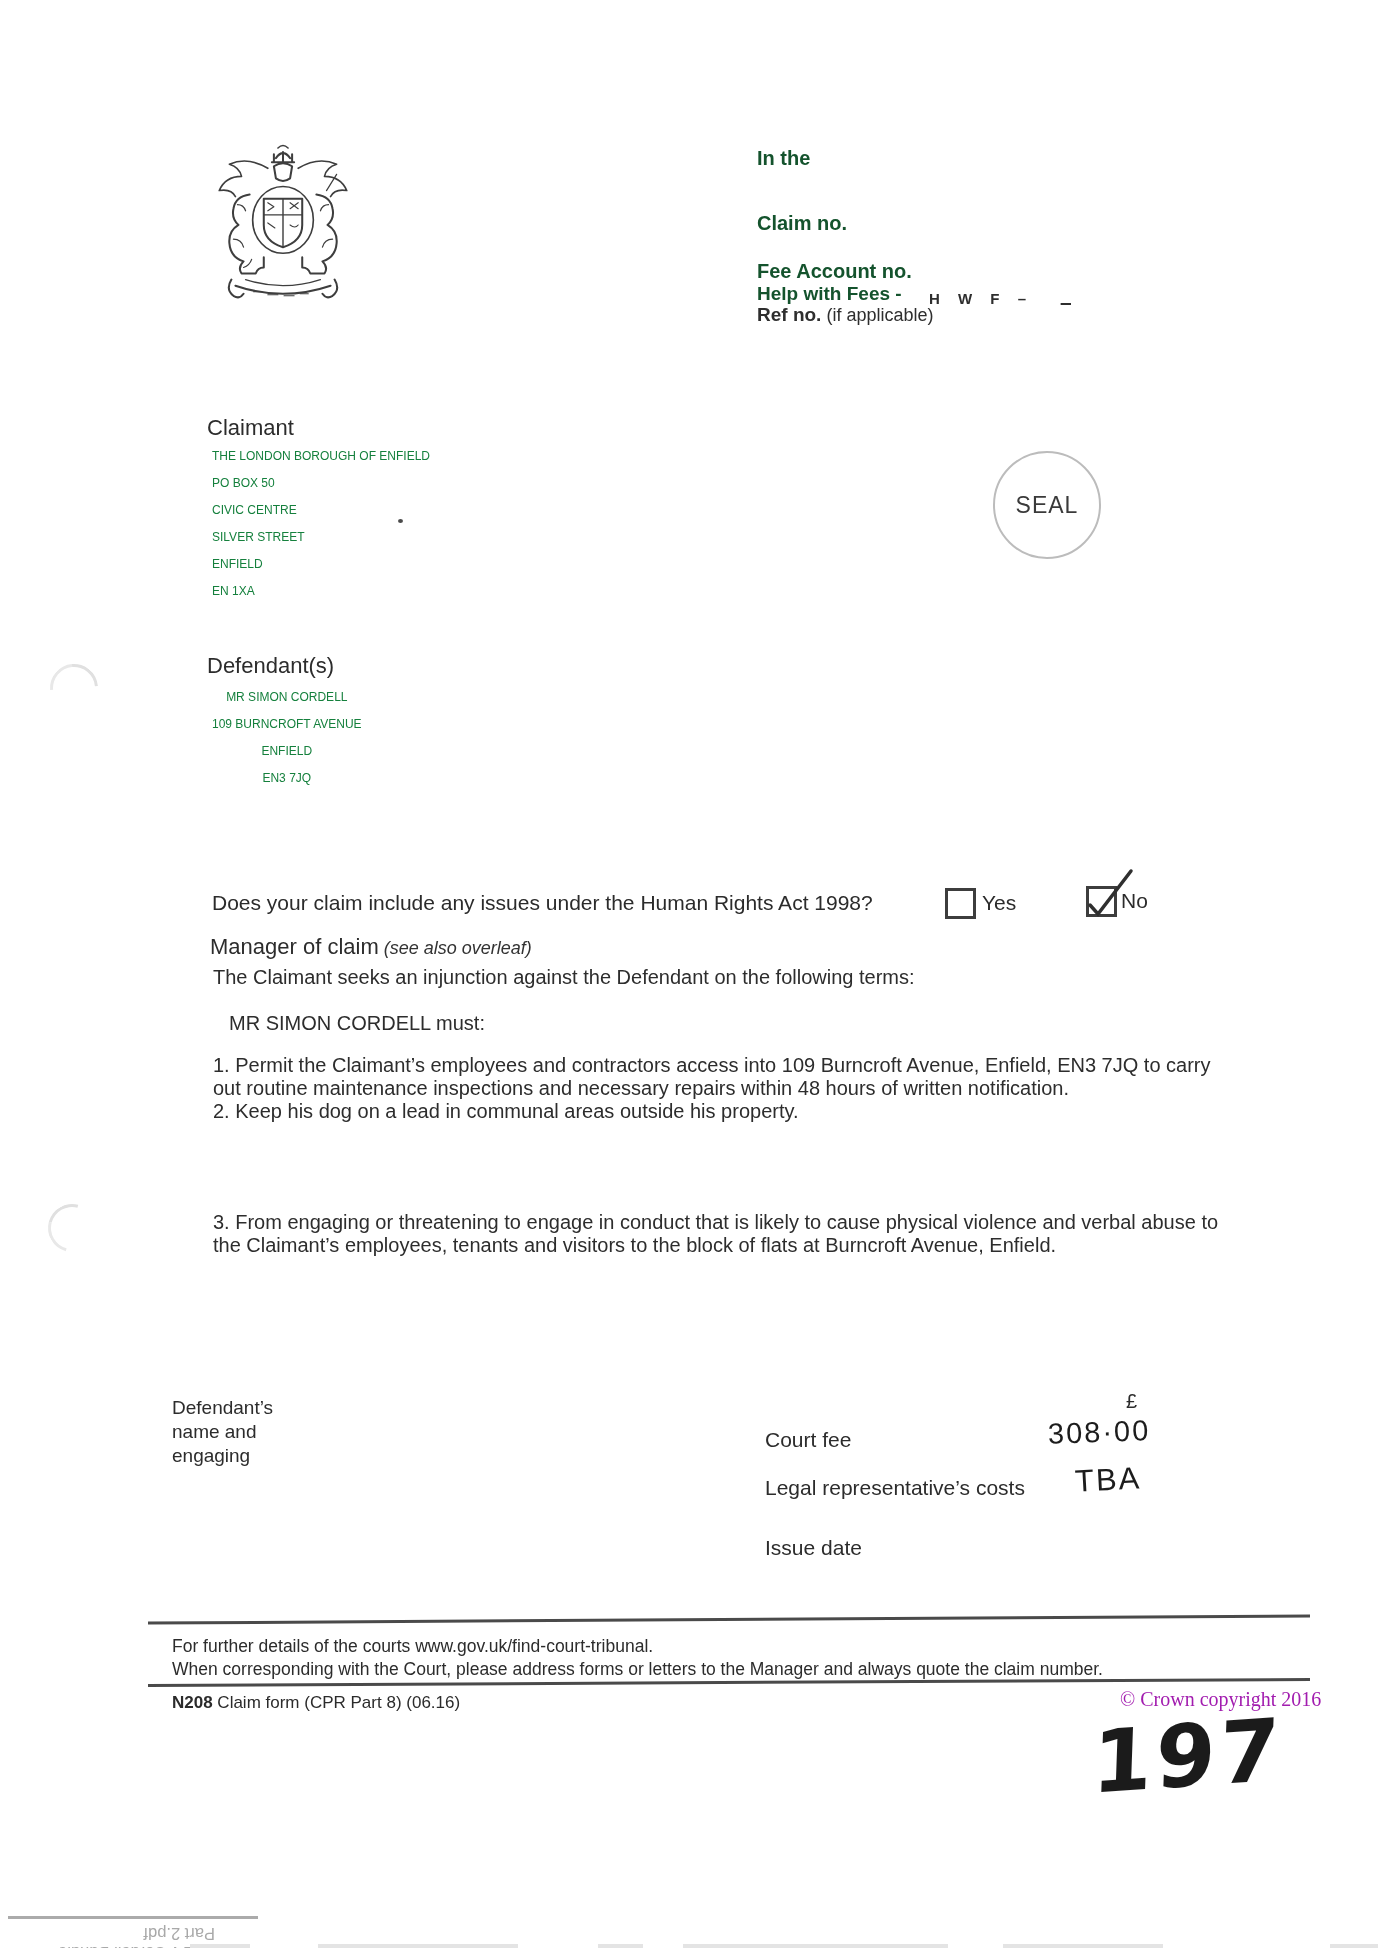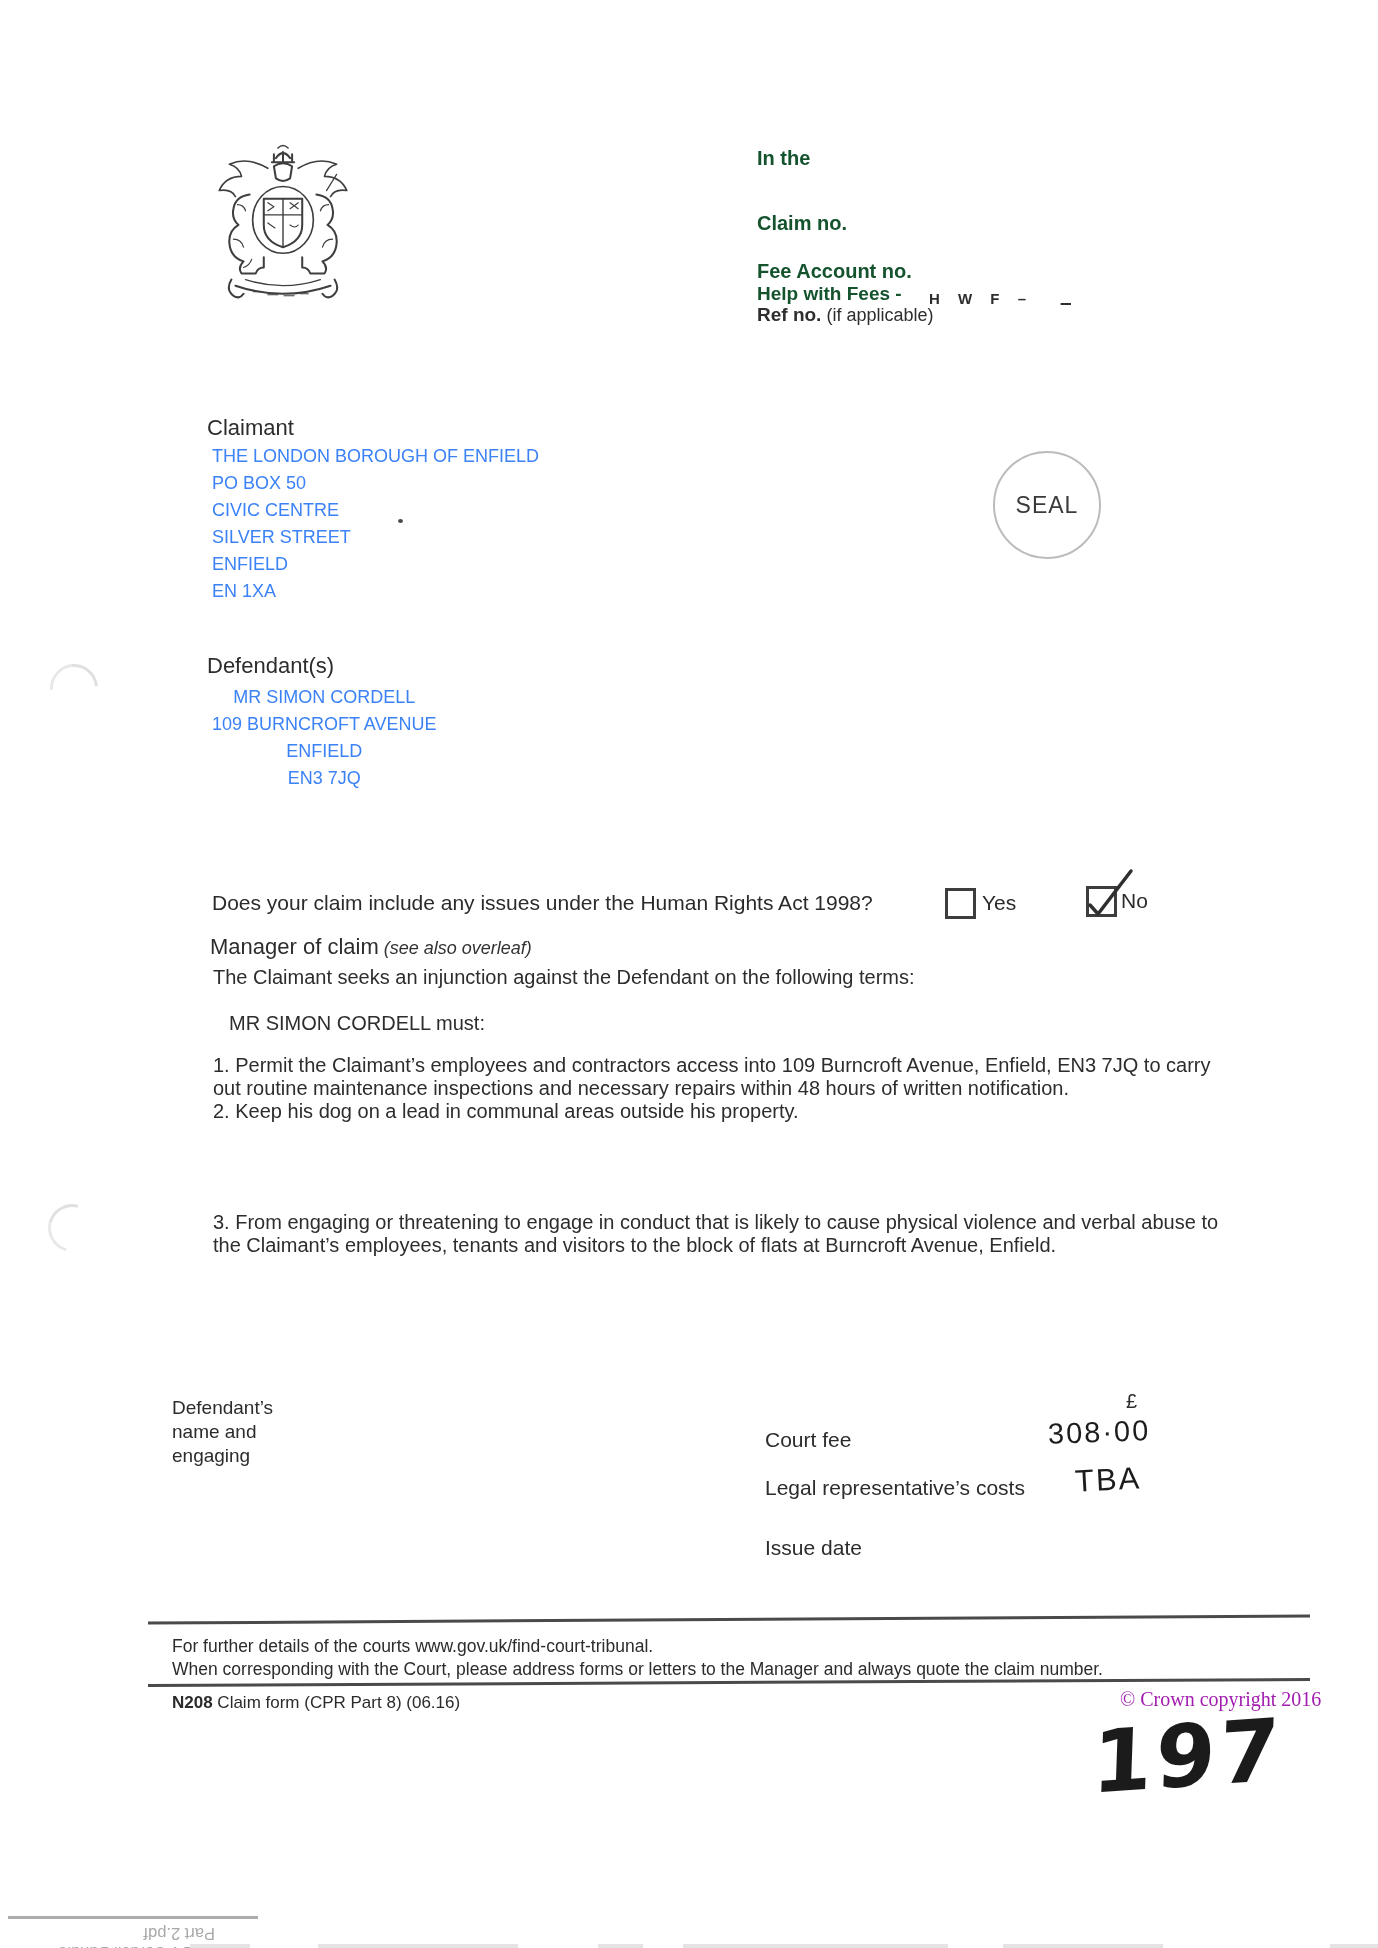--- a/index.html
+++ b/index.html
@@ -11,21 +11,21 @@
     color:#2e2e2e;
     overflow:hidden;
   }
   .abs{position:absolute;}
   .bold{font-weight:bold;}
   .pre{white-space:pre-line;}
   .hdr-label{font-weight:bold;font-size:20px;color:#14532d;}
   .title{font-weight:bold;font-size:33px;color:#2a2a2a;letter-spacing:2.5px;line-height:43px;}
   .title2{letter-spacing:0.5px;}
   .sect-label{font-size:22px;color:#2c2c2c;}
-  .addr{font-size:18px;line-height:27px;color:#3b82f6;}
+  .addr{font-size:12px;line-height:27px;color:#15803d;}
   .body-txt{font-size:20px;line-height:23px;color:#2d2d2d;width:1090px;}
   .q-txt{font-size:21px;color:#2b2b2b;}
   .checkbox{width:25px;height:25px;border:3px solid #3d3d3d;background:#fff;}
   .fee-label{font-size:21px;color:#2c2c2c;}
   .handwritten{font-size:29px;color:#1c1c1c;letter-spacing:2px;}
   .foot-txt{font-size:17.5px;color:#2c2c2c;}
   .rule{height:3px;background:#4a4a4a;}
   .seal{
     width:104px;height:104px;border-radius:50%;
     border:2px solid #bcbcbc;

